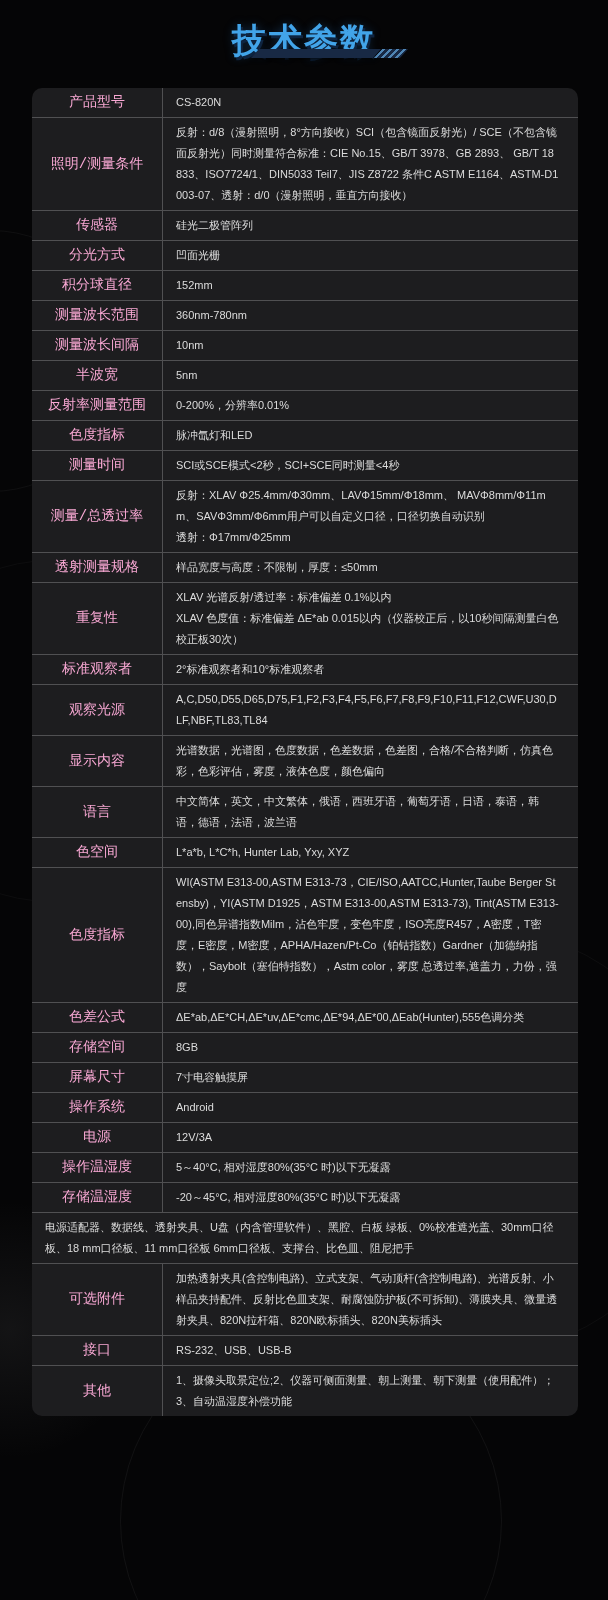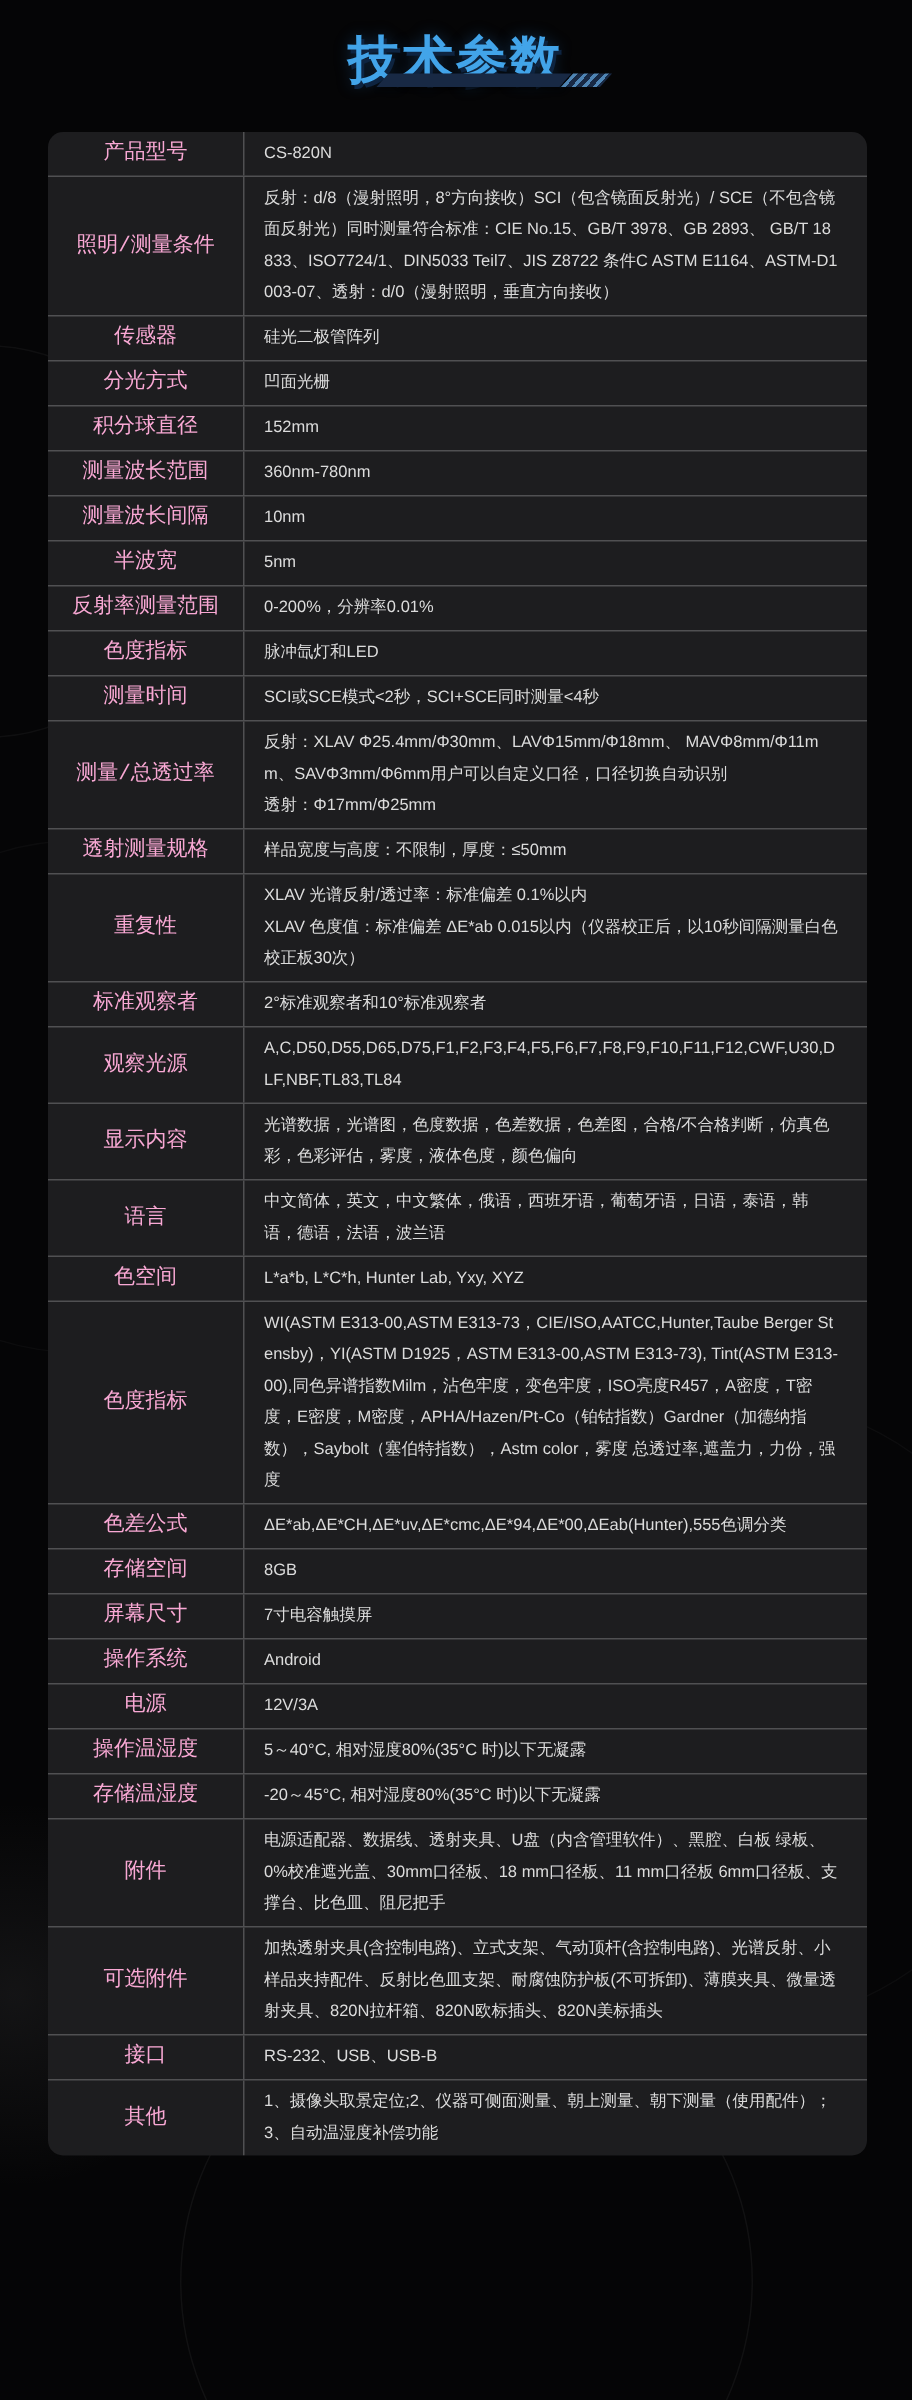--- a/index.html
+++ b/index.html
@@ -205,21 +205,20 @@
     <div class="lbl">操作温湿度</div>
     <div class="val">5～40°C, 相对湿度80%(35°C 时)以下无凝露</div>
   </div>
 
   <div class="row">
     <div class="lbl">存储温湿度</div>
     <div class="val">-20～45°C, 相对湿度80%(35°C 时)以下无凝露</div>
   </div>
 
   <div class="row">
-    <div class="lbl">附件</div>
     <div class="val">电源适配器、数据线、透射夹具、U盘（内含管理软件）、黑腔、白板 绿板、0%校准遮光盖、30mm口径板、18 mm口径板、11 mm口径板 6mm口径板、支撑台、比色皿、阻尼把手</div>
   </div>
 
   <div class="row">
     <div class="lbl">可选附件</div>
     <div class="val">加热透射夹具(含控制电路)、立式支架、气动顶杆(含控制电路)、光谱反射、小样品夹持配件、反射比色皿支架、耐腐蚀防护板(不可拆卸)、薄膜夹具、微量透射夹具、820N拉杆箱、820N欧标插头、820N美标插头</div>
   </div>
 
   <div class="row">
     <div class="lbl">接口</div>

